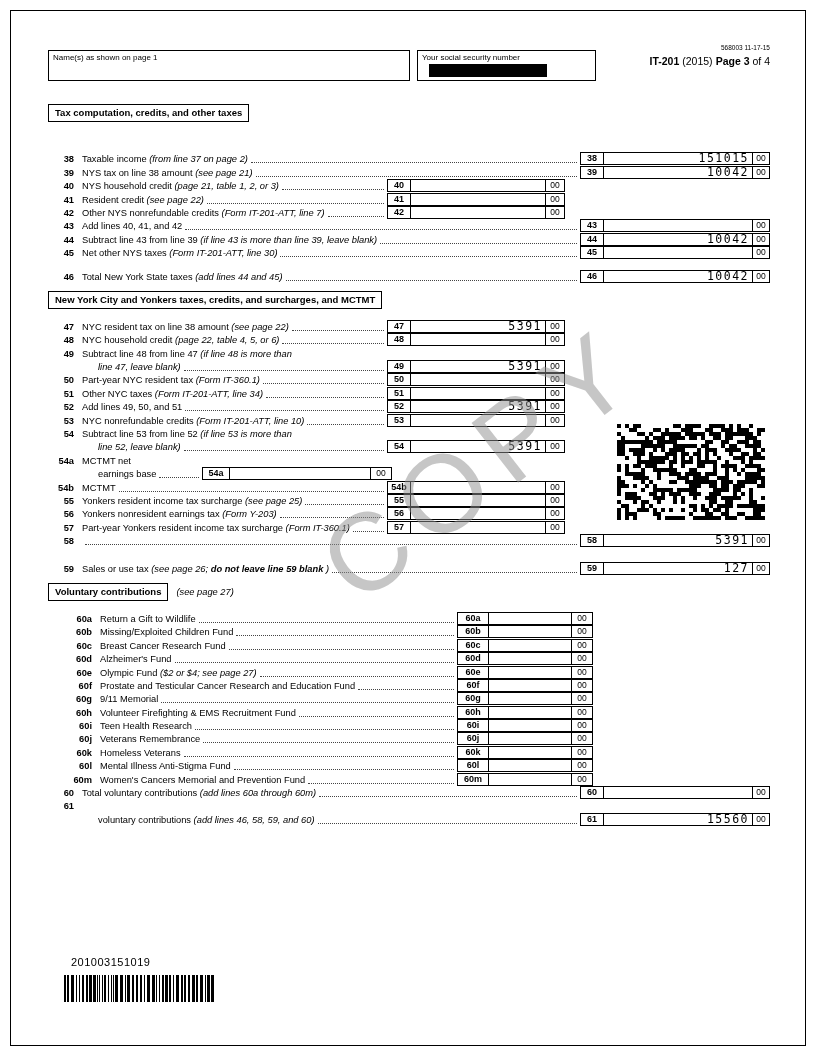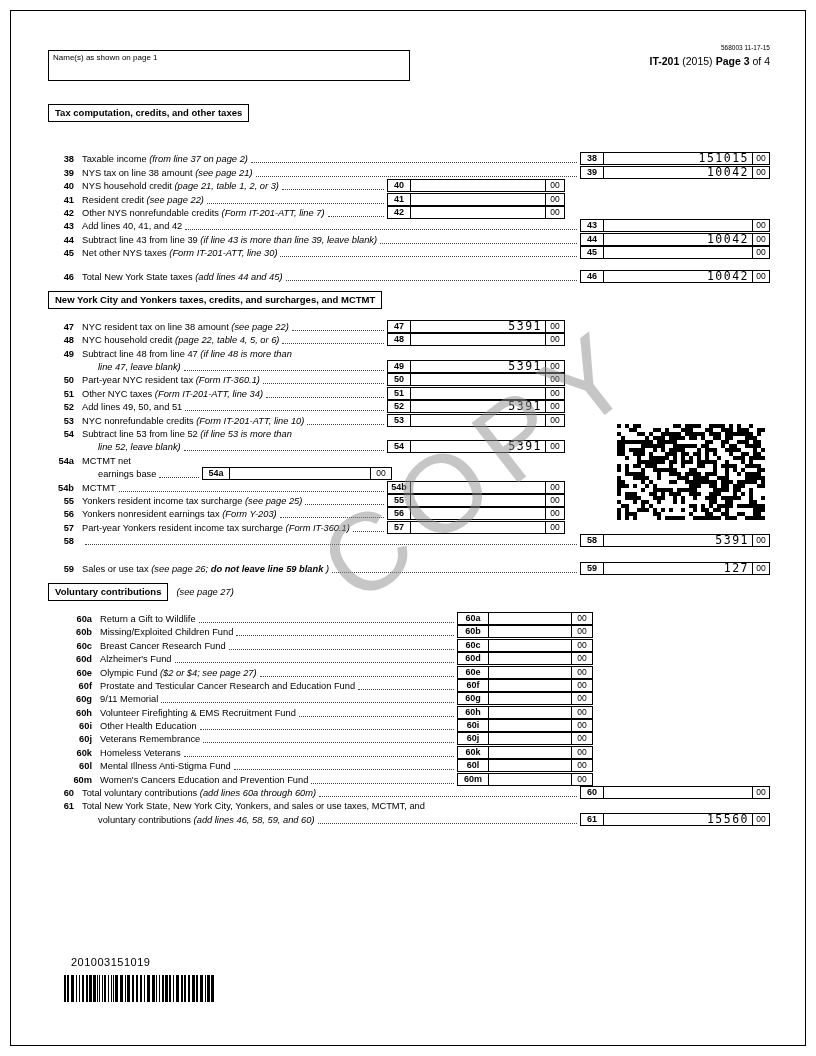--- a/index.html
+++ b/index.html
@@ -50,20 +50,24 @@
 </style>
 </head>
 <body>
 
 <div class="page">
   <div class="pborder"></div>
 
   <div class="namebox">
     <div class="boxlabel">Name(s) as shown on page 1</div>
   </div>
+  <div class="ssnbox">
+    <div class="boxlabel">Your social security number</div>
+    <div class="redact"></div>
+  </div>
   <div class="code">568003  11-17-15</div>
   <div class="formid">
     <span class="b">IT-201</span><span>(2015)</span><span class="b">Page 3</span><span>of 4</span>
   </div>
 
   <div class="content">
     <div class="sechead">
       <span>Tax computation, credits, and other taxes</span>
     </div>
     <div id="rows1">
@@ -371,21 +375,21 @@
           <span class="lnum" style="width: 44px; min-width: 44px;">60h</span>
           <span class="llabel"><span class="p-r">Volunteer Firefighting &amp; EMS Recruitment Fund</span></span>
           <span class="leader"></span>
           <span class="bx bnum" style="width: 32px;">60h</span>
           <span class="bx bamt" style="width: 84px;"></span>
           <span class="bx bcents" style="width: 22px;">00</span>
           <span style="flex: 0 0 auto; width: 177px;"></span>
         </div>
         <div class="frow">
           <span class="lnum" style="width: 44px; min-width: 44px;">60i</span>
-          <span class="llabel"><span class="p-r">Other Health Education</span></span>
+          <span class="llabel"><span class="p-r">Teen Health Research</span></span>
           <span class="leader"></span>
           <span class="bx bnum" style="width: 32px;">60i</span>
           <span class="bx bamt" style="width: 84px;"></span>
           <span class="bx bcents" style="width: 22px;">00</span>
           <span style="flex: 0 0 auto; width: 177px;"></span>
         </div>
         <div class="frow">
           <span class="lnum" style="width: 44px; min-width: 44px;">60j</span>
           <span class="llabel"><span class="p-r">Veterans Remembrance</span></span>
           <span class="leader"></span>
@@ -407,38 +411,37 @@
           <span class="lnum" style="width: 44px; min-width: 44px;">60l</span>
           <span class="llabel"><span class="p-r">Mental Illness Anti-Stigma Fund</span></span>
           <span class="leader"></span>
           <span class="bx bnum" style="width: 32px;">60l</span>
           <span class="bx bamt" style="width: 84px;"></span>
           <span class="bx bcents" style="width: 22px;">00</span>
           <span style="flex: 0 0 auto; width: 177px;"></span>
         </div>
         <div class="frow">
           <span class="lnum" style="width: 44px; min-width: 44px;">60m</span>
-          <span class="llabel"><span class="p-r">Women's Cancers Education and Prevention Fund</span></span>
+          <span class="llabel"><span class="p-r">Women's Cancers Memorial and Prevention Fund</span></span>
           <span class="leader"></span>
           <span class="bx bnum" style="width: 32px;">60m</span>
           <span class="bx bamt" style="width: 84px;"></span>
           <span class="bx bcents" style="width: 22px;">00</span>
           <span style="flex: 0 0 auto; width: 177px;"></span>
         </div>
         <div class="frow">
           <span class="lnum">60</span>
           <span class="llabel"><span class="p-b">Total voluntary contributions </span><span class="p-i">(add lines 60a through 60m)</span></span>
           <span class="leader"></span>
           <span class="bx bnum" style="width: 24px;">60</span>
           <span class="bx bamt" style="width: 150px;"></span>
           <span class="bx bcents" style="width: 18px;">00</span>
         </div>
         <div class="frow">
           <span class="lnum">61</span>
-          <span class="llabel"><span class="p-b">Total New York State, New York City, Yonkers, and sales or use taxes, MCTMT, and</span></span>
           <span class="fill"></span>
         </div>
         <div class="frow">
           <span class="lnum"></span>
           <span class="llabel" style="padding-left: 16px;"><span class="p-b">voluntary contributions </span><span class="p-i">(add lines 46, 58, 59, and 60)</span></span>
           <span class="leader"></span>
           <span class="bx bnum" style="width: 24px;">61</span>
           <span class="bx bamt" style="width: 150px;">15560</span>
           <span class="bx bcents" style="width: 18px;">00</span>
         </div>

